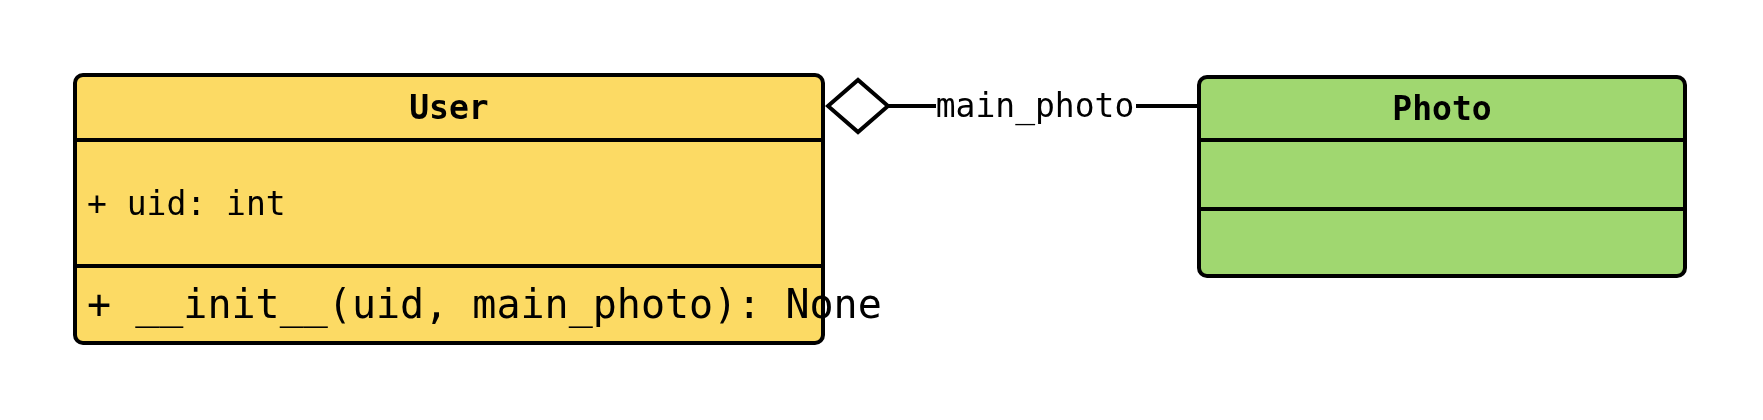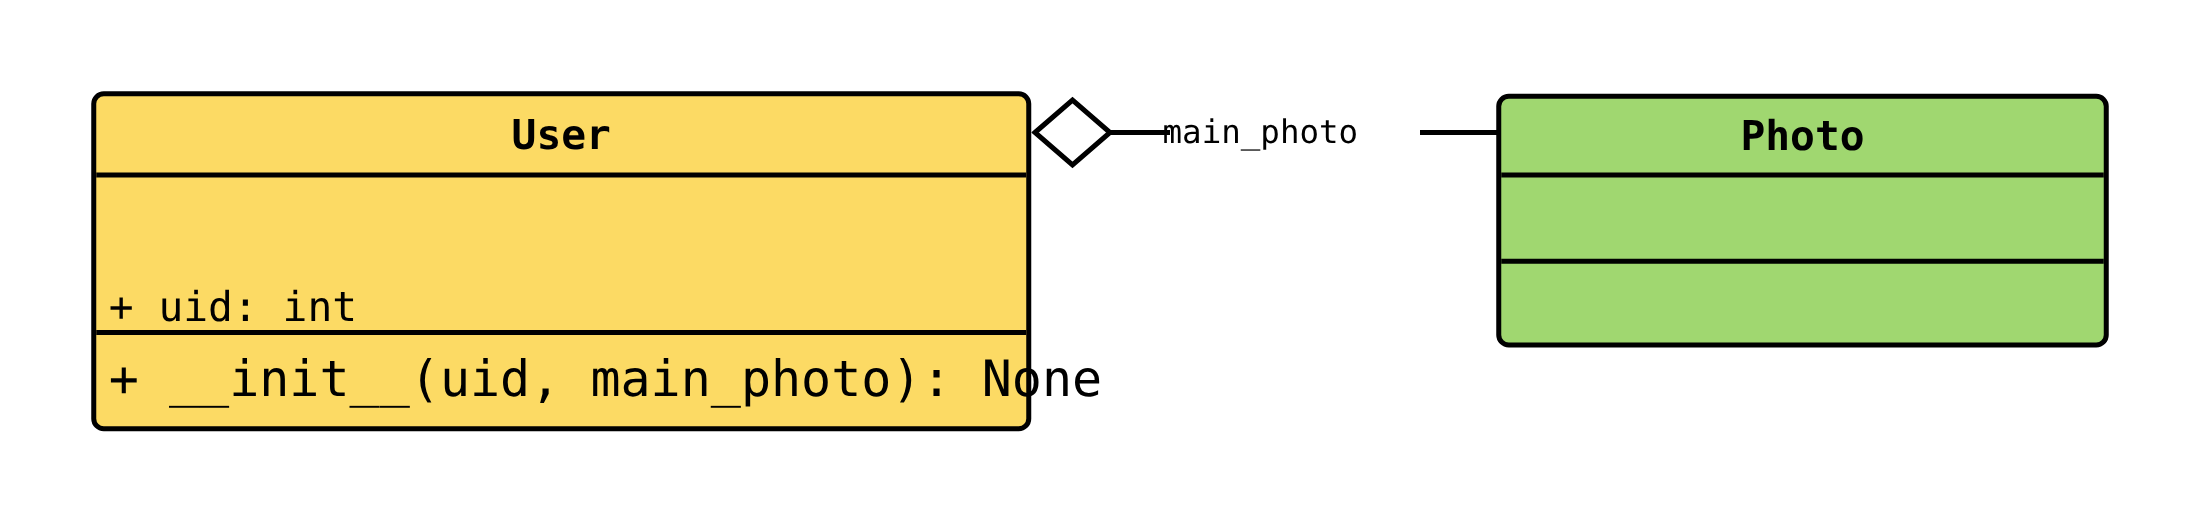--- a/index.html
+++ b/index.html
@@ -37,21 +37,21 @@
     font-weight: bold;
     font-size: 33px;
     white-space: pre;
   }
   .uml-class--user  .uml-title { height: 65px; }
   .uml-class--photo .uml-title { height: 63px; }
 
   .uml-attrs {
     display: flex;
     flex-direction: column;
-    justify-content: flex-end;
+    justify-content: center;
     padding-left: 10px;
     font-size: 33px;
   }
   .uml-class--user  .uml-attrs { height: 126px; }
   .uml-class--photo .uml-attrs { height: 69px; }
 
   .uml-methods {
     flex: 1;
     display: flex;
     flex-direction: column;
@@ -78,21 +78,22 @@
     height: 4px;
     background: #000000;
   }
   .rel-line--a { left: 886px;  width: 50px; }
   .rel-line--b { left: 1136px; width: 63px; }
   .rel-label {
     position: absolute;
     left: 930px;
     top: 86px;
     width: 210px;
-    font-size: 26px;
+    text-align: center;
+    font-size: 33px;
     line-height: 40px;
     white-space: pre;
   }
 </style>
 </head>
 <body>
 
 <div class="canvas">
 
   <div class="uml-class uml-class--user" style="background-color: rgb(252, 218, 100);">

